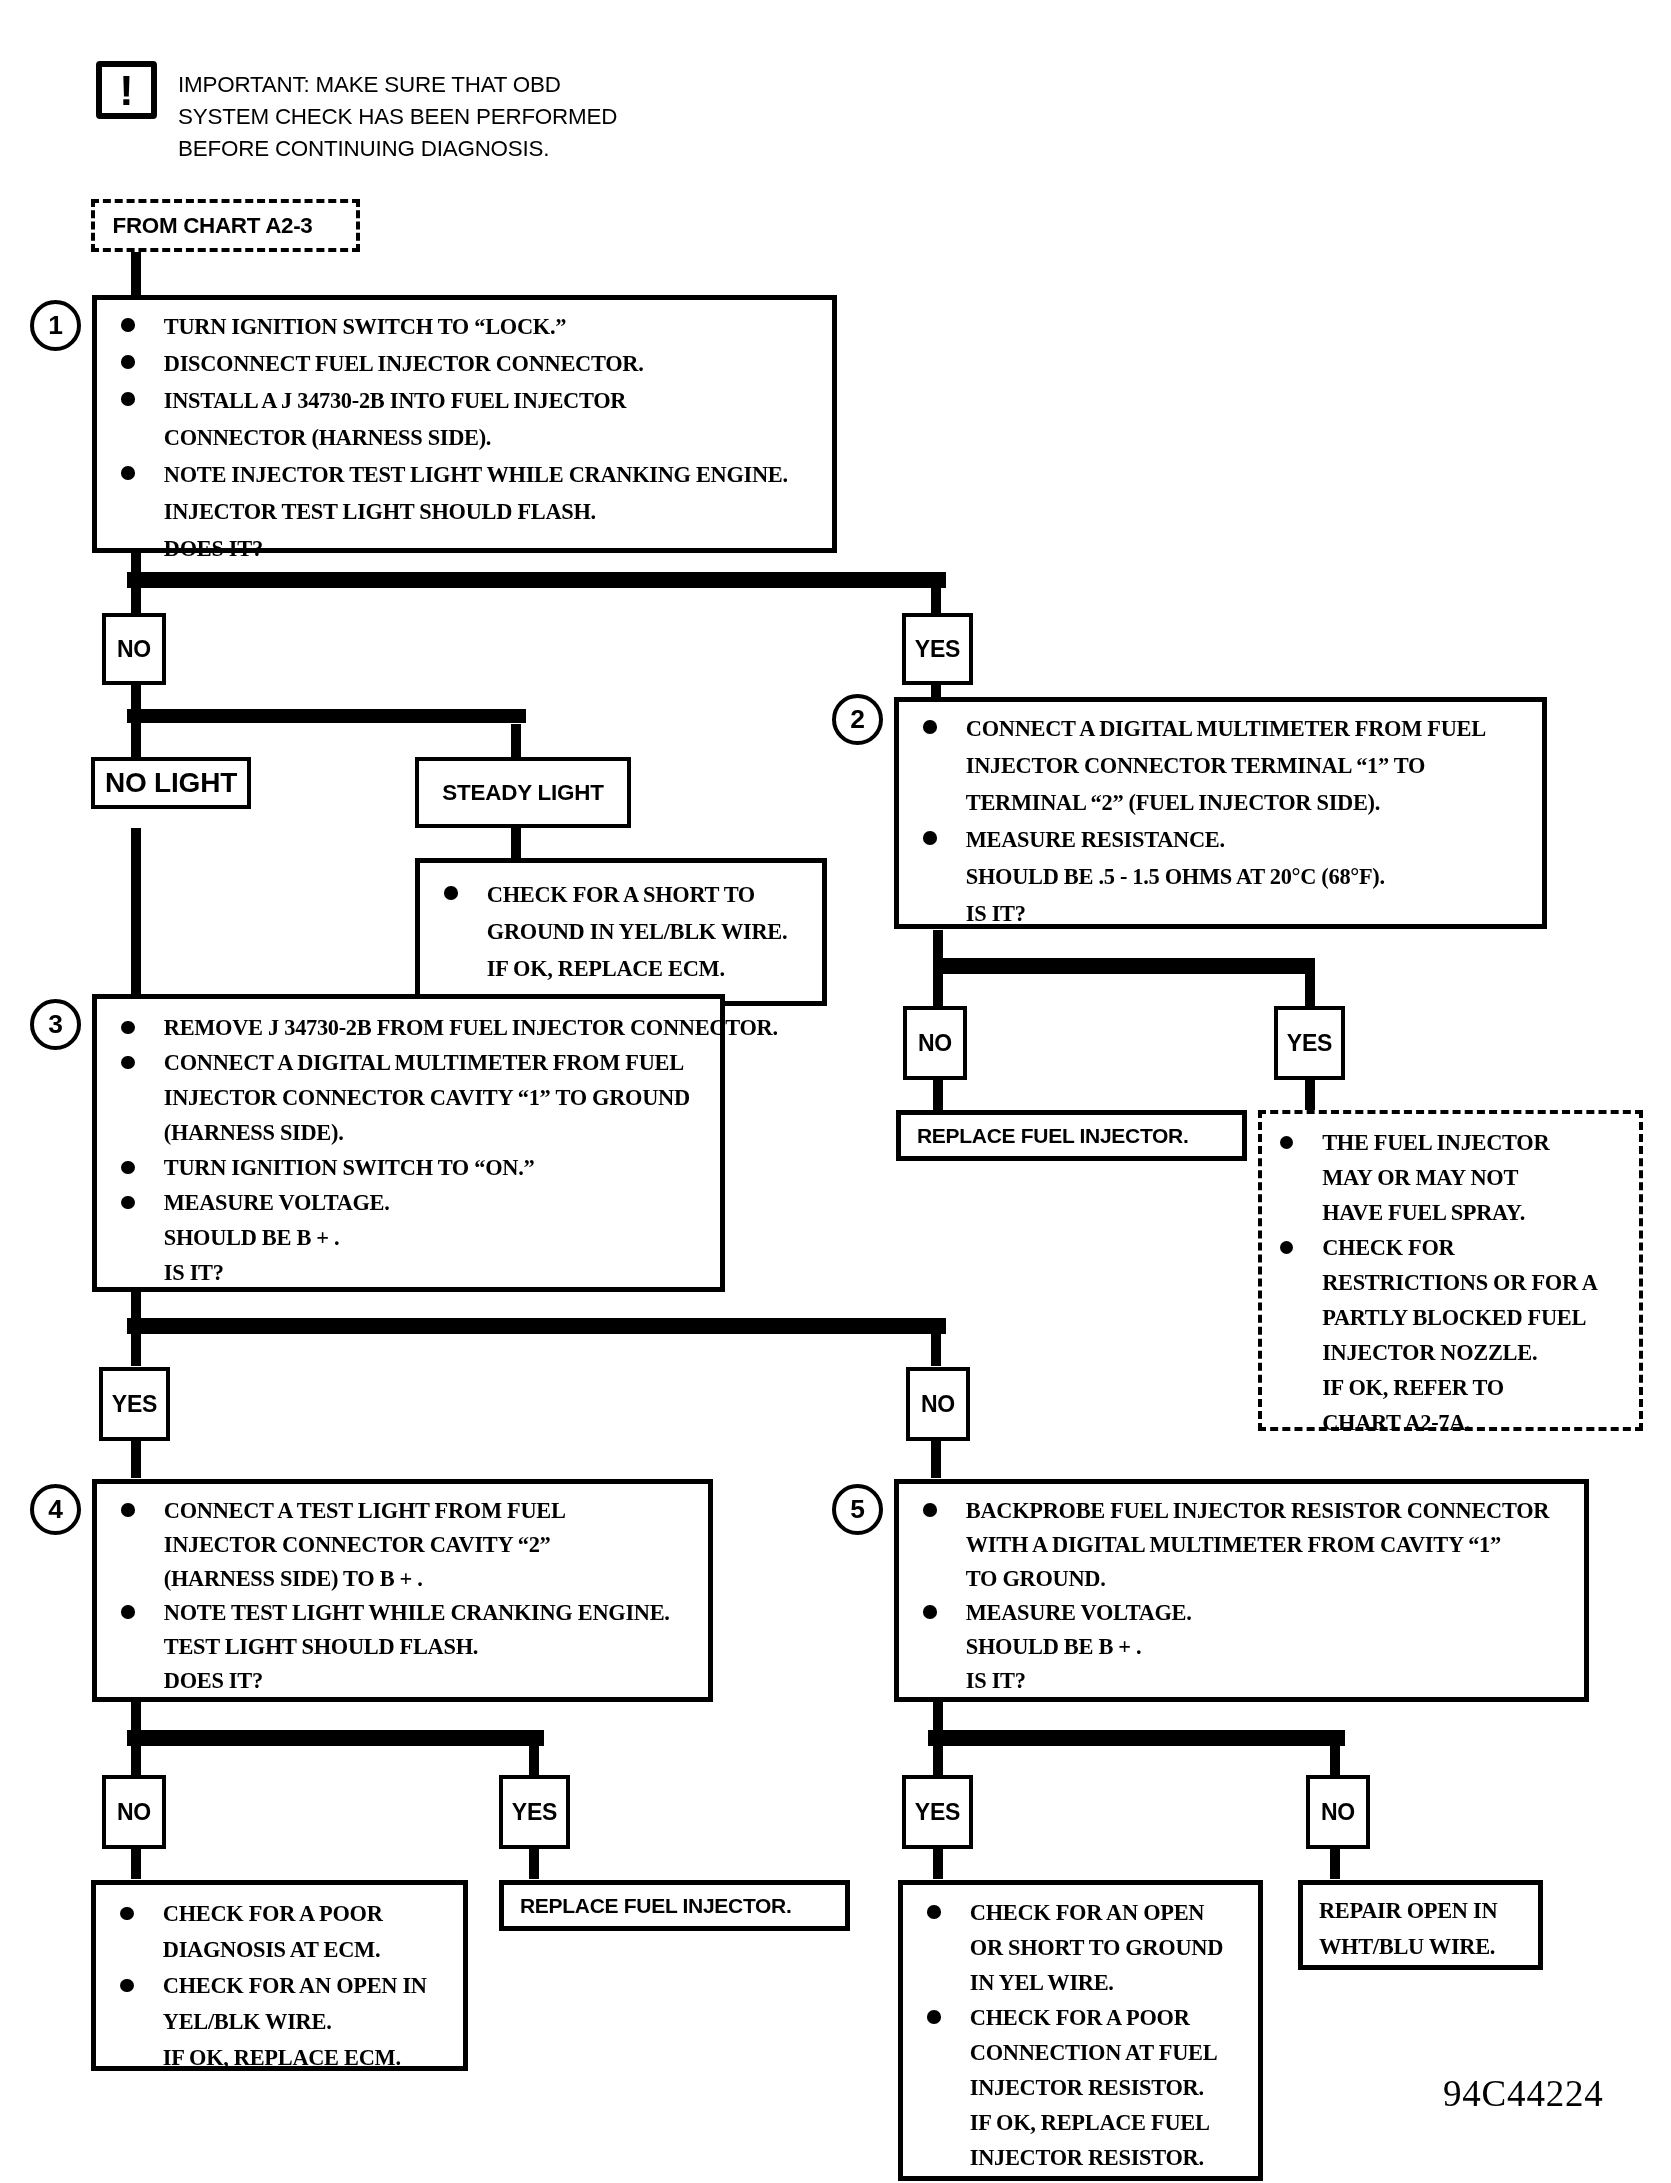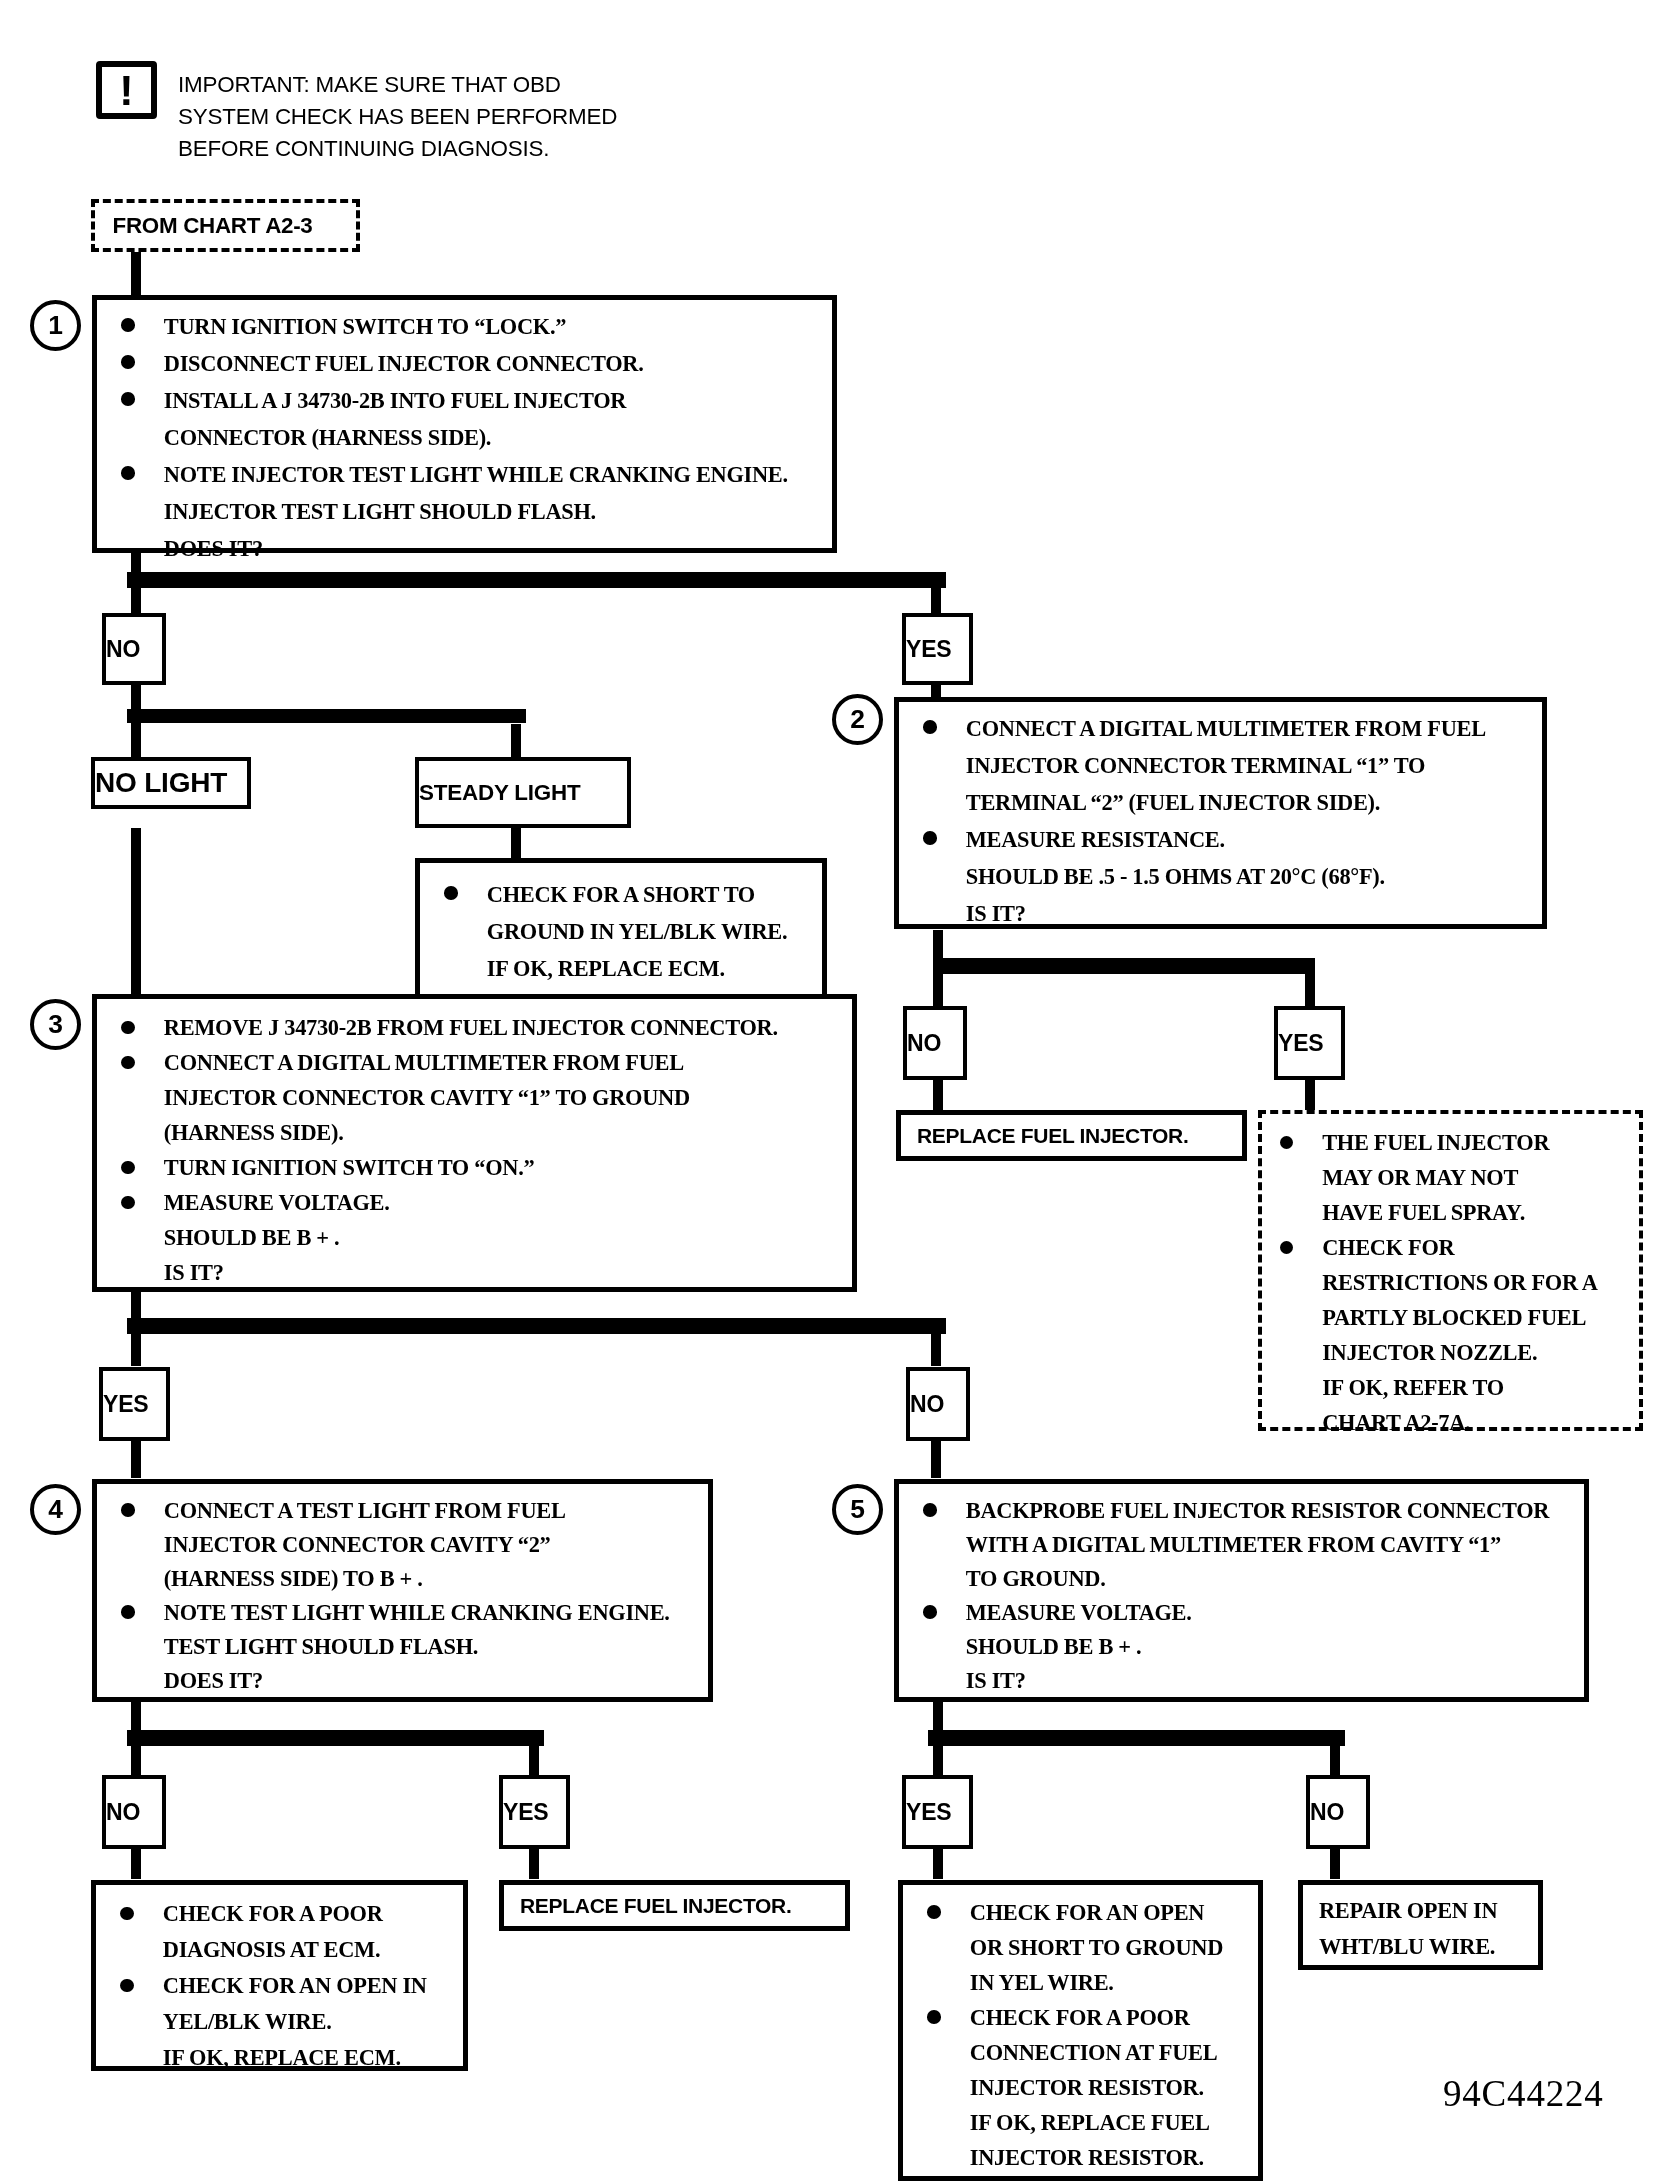--- a/index.html
+++ b/index.html
@@ -1,20 +1,20 @@
 <!DOCTYPE html>
 <html style="font-size:13px"><head>
 <meta charset="utf-8">
 <style>
   html,body{margin:0;padding:0;background:#ffffff;}
   body{width:1672px;height:2183px;position:relative;font-family:"Liberation Sans",sans-serif;color:#000;}
   .abs{position:absolute;box-sizing:border-box;}
   
   .pbox{border:5.6px solid #000;background:#fff;padding:8px 16px 6.4px 21px;}
-  .sbox{border:4.8px solid #000;background:#fff;display:flex;align-items:center;justify-content:flex-start;
+  .sbox{border:4.8px solid #000;background:#fff;display:flex;align-items:center;justify-content:center;
         font-weight:700;font-size:23px;letter-spacing:-0.2px;}
   .dash5{border:4px dashed #000;background:#fff;}
   .dash6{border:4.8px dashed #000;background:#fff;padding:11.2px 8px 6.4px 14.4px;}
   
   .ln{position:absolute;background:#000;}
   
   .trow{display:flex;align-items:flex-start;white-space:nowrap;font-family:Liberation Serif, serif;}
   .trow .dot{width:13.6px;height:13.6px;border-radius:50%;background:#000;flex:none;
              margin:10.4px 29px 0 3.2px;visibility:hidden;}
   .trow.b .dot{visibility:visible;}
@@ -226,21 +226,21 @@
     </div>
   <div class="trow">
       <span class="dot"></span>
       <span class="tx">CHART A2-7A.</span>
     </div>
 </div>
 
 <div class="abs circ" style="left:30px;top:999px;">
   <span>3</span>
 </div>
-<div class="abs pbox lh44" style="left:92px;top:994px;width:765px;height:298px;padding-top:11.2px;">
+<div class="abs pbox lh44" style="left:92px;top:994px;width:633px;height:298px;padding-top:11.2px;">
   <div class="trow b">
       <span class="dot"></span>
       <span class="tx">REMOVE J 34730-2B FROM FUEL INJECTOR CONNECTOR.</span>
     </div>
   <div class="trow b">
       <span class="dot"></span>
       <span class="tx">CONNECT A DIGITAL MULTIMETER FROM FUEL</span>
     </div>
   <div class="trow">
       <span class="dot"></span>

